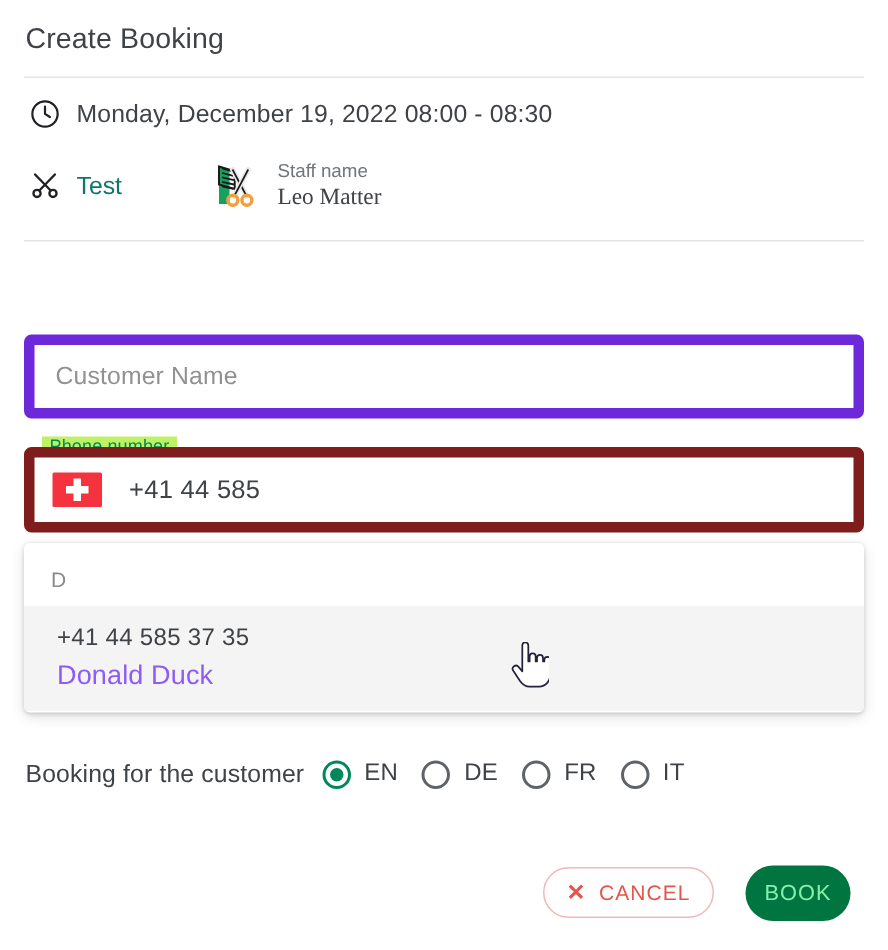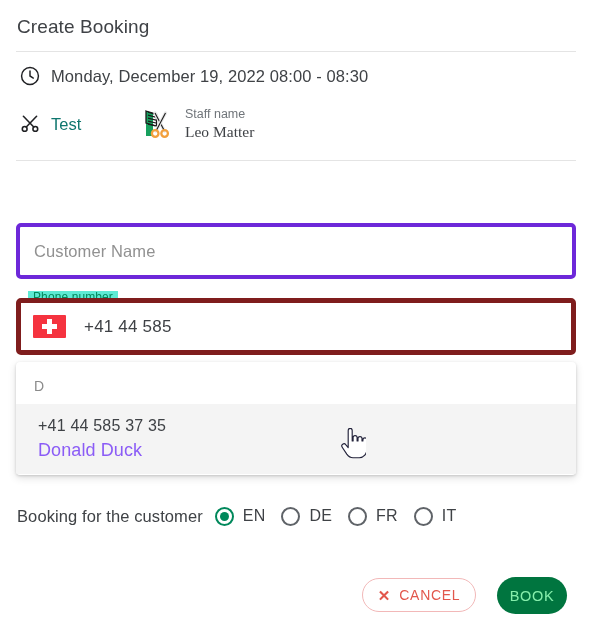--- a/index.html
+++ b/index.html
@@ -117,53 +117,53 @@
   }
 
   
   .field-name {
     position: absolute;
     left: 16px;
     top: 223px;
     width: 560px;
     height: 56px;
     box-sizing: border-box;
-    border: 4px solid #6d28d9;
+    border: 7px solid #6d28d9;
     border-radius: 5px;
     background: #ffffff;
     display: flex;
     align-items: center;
     padding: 0 14px;
   }
   .field-name .placeholder {
     font-size: 16.5px;
     color: #919191;
     letter-spacing: 0.1px;
   }
 
   
   .field-phone {
     position: absolute;
     left: 16px;
     top: 298px;
     width: 560px;
     height: 57px;
     box-sizing: border-box;
-    border: 5px solid #7f1d1d;
+    border: 7px solid #7f1d1d;
     border-radius: 5px;
     background: #ffffff;
     display: flex;
     align-items: center;
     padding: 0 12px;
   }
   .phone-legend {
     position: absolute;
     left: 28px;
     top: 291px;
-    background: #5eead4;
+    background: #bef264;
     padding: 0 5px;
     font-size: 12px;
     color: #00885b;
     letter-spacing: 0.1px;
     line-height: 1;
   }
   .flag {
     width: 33px;
     height: 23px;
     flex: 0 0 33px;

